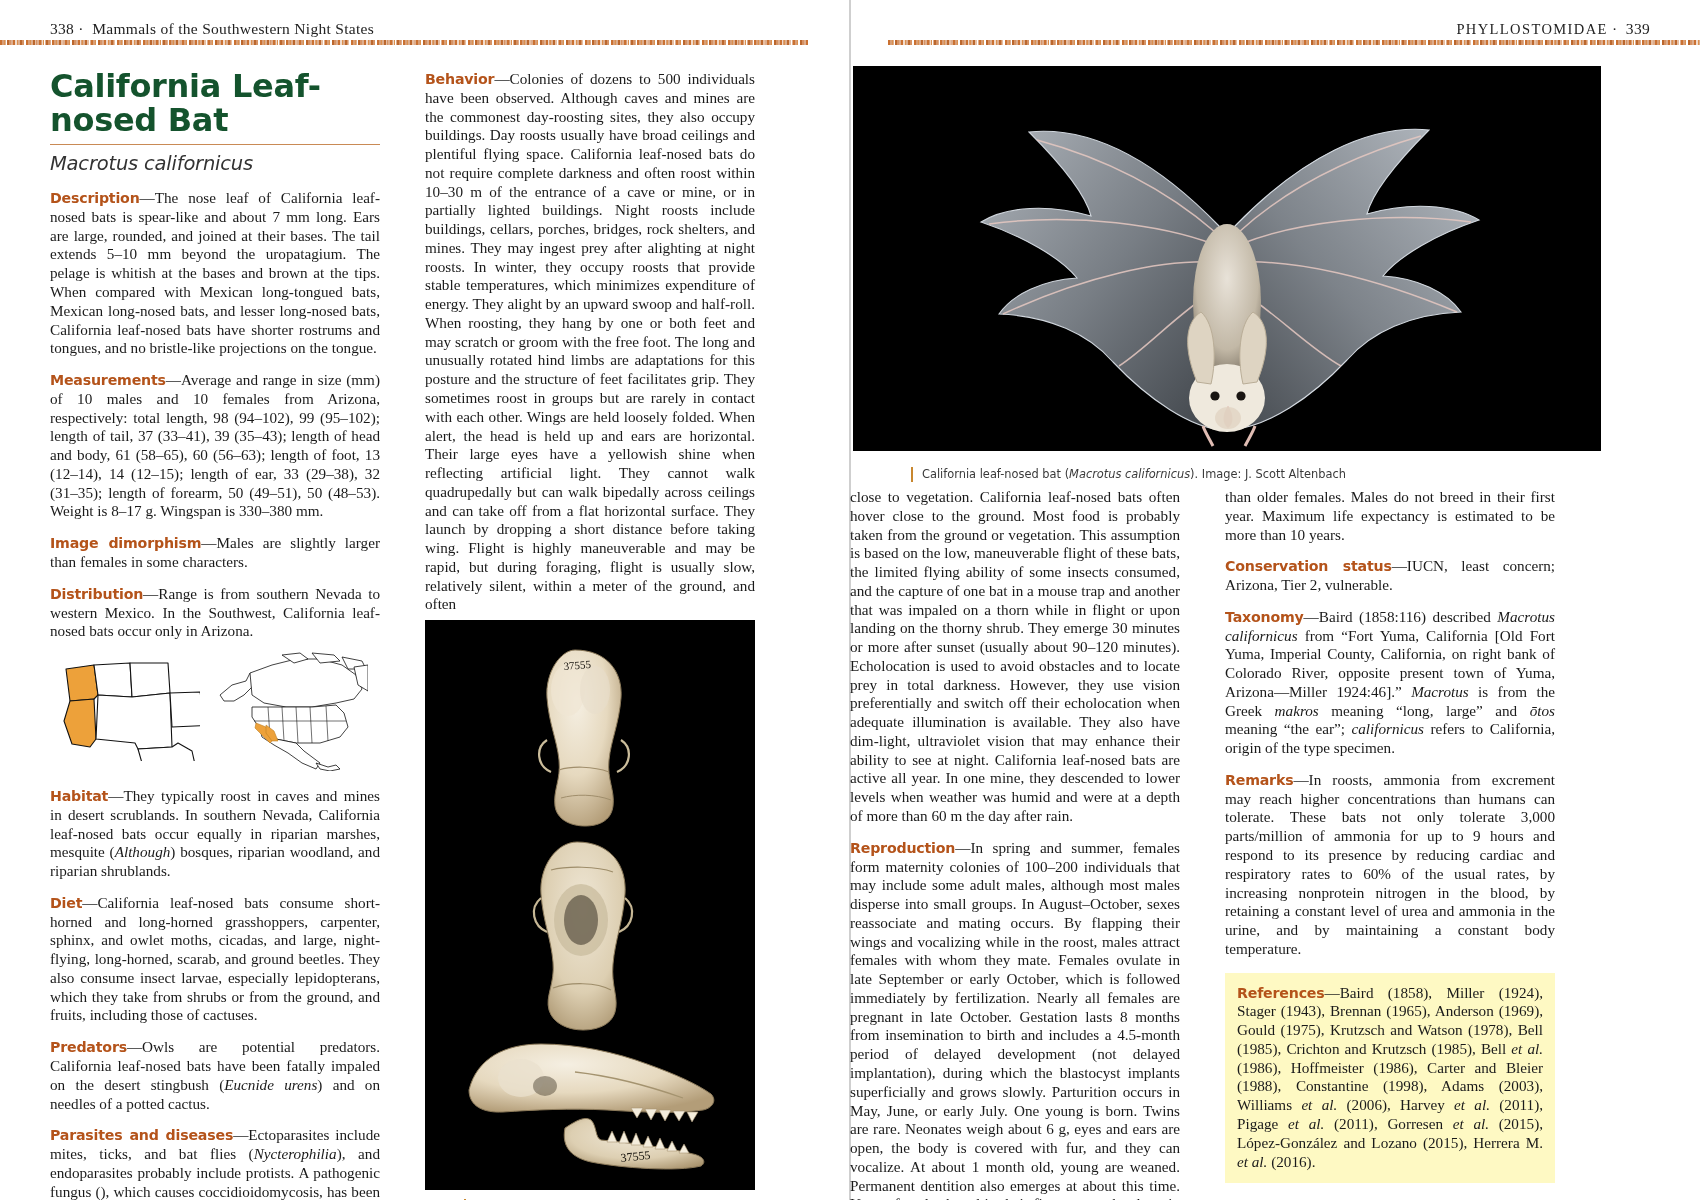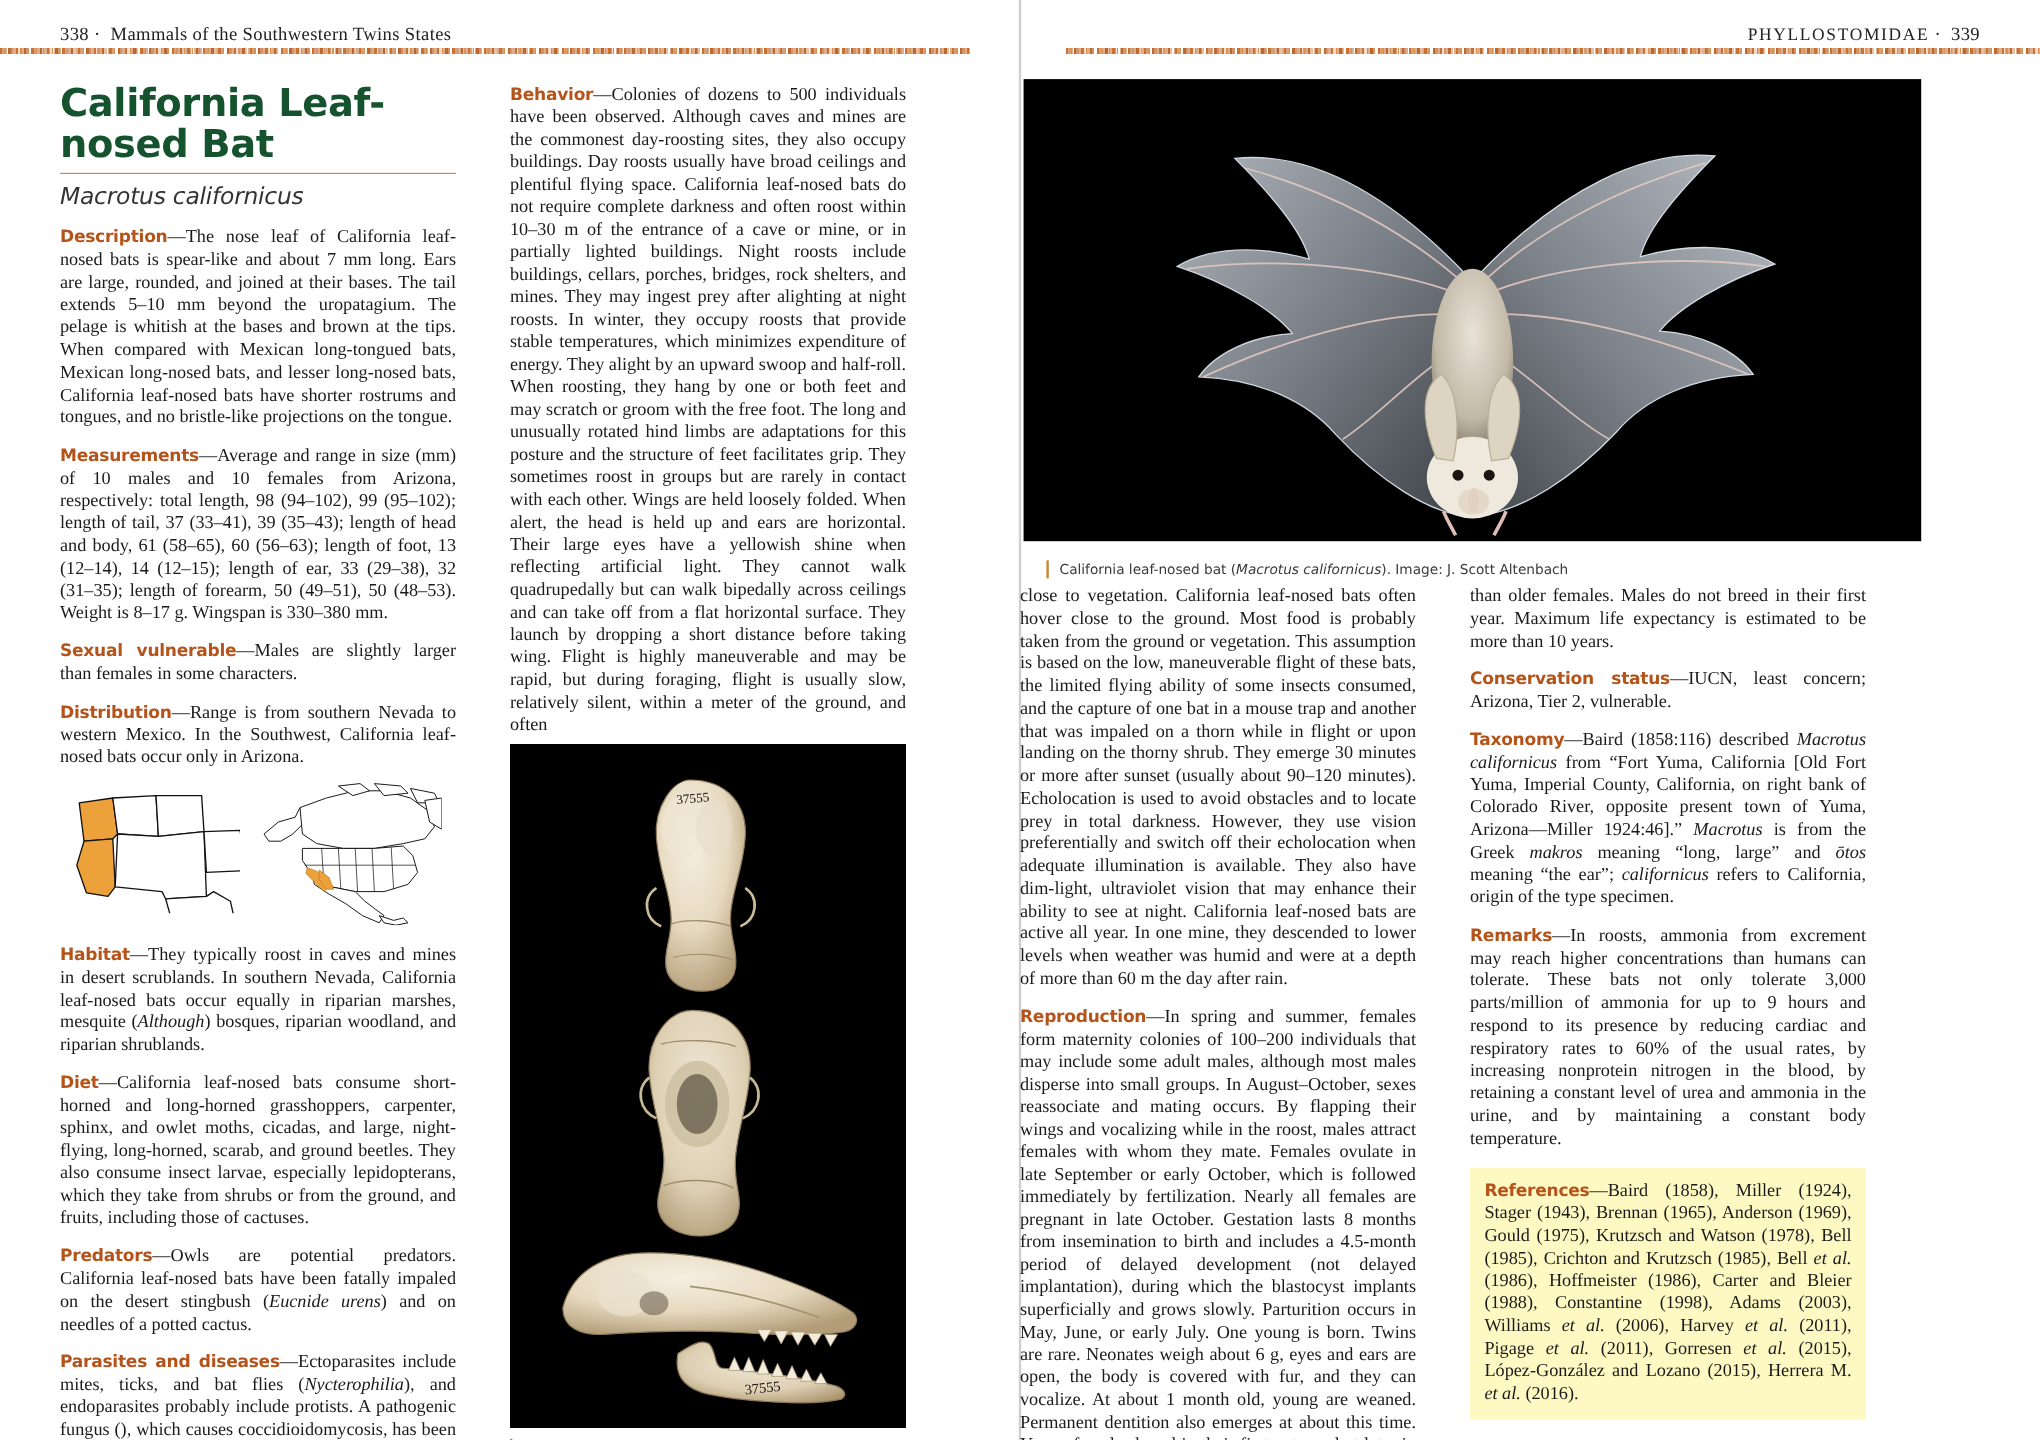--- a/index.html
+++ b/index.html
@@ -85,20 +85,21 @@
   .map-sw{width:150px;height:110px;}
   .map-na{width:152px;height:120px;}
 
   
   .figbox{background:#000;overflow:hidden;position:relative;}
   .caption{
     font-family:"DejaVu Sans", sans-serif;
     font-size:11.4px;line-height:1.32;color:#3a3a3a;
     padding-left:9px;border-left:2px solid #c8872f;
     margin-top:9px;
+    margin-left:39px;
   }
   .caption i{font-style:italic;}
 
   
   .refsbox{
     background:#fef9c3;padding:11px 12px 12px 12px;margin-top:14px;
   }
   .refsbox p{margin:0;font-size:15.2px;line-height:1.235;text-align:justify;}
   .tagtext{
     position:absolute;color:#111;font-family:"Liberation Serif",serif;
@@ -108,35 +109,35 @@
 </head>
 <body>
 
 <div class="spread">
 
   <div class="page page-left">
 
     <div class="runhead runhead-left">
       <span>338</span>
       <span>·</span>&nbsp;
-      <span>Mammals of the Southwestern Twins States</span>
+      <span>Mammals of the Southwestern Night States</span>
     </div>
     <div class="rule-orn rule-left"></div>
 
     <div class="cols" style="left:50px;top:70px;width:760px;">
 
       <div class="col" style="width:330px;margin-right:45px;">
         <h1 class="species">California Leaf-nosed Bat</h1>
         <div class="species-rule"></div>
         <div class="sciname">Macrotus californicus</div>
 
         <div id="l1-top">
             <p class="body"><span class="lead">Description</span><span>—The nose leaf of California leaf-nosed bats is spear-like and about 7 mm long. Ears are large, rounded, and joined at their bases. The tail extends 5–10 mm beyond the uropatagium. The pelage is whitish at the bases and brown at the tips. When compared with Mexican long-tongued bats, Mexican long-nosed bats, and lesser long-nosed bats, California leaf-nosed bats have shorter rostrums and tongues, and no bristle-like projections on the tongue.</span></p>
             <p class="body"><span class="lead">Measurements</span><span>—Average and range in size (mm) of 10 males and 10 females from Arizona, respectively: total length, 98 (94–102), 99 (95–102); length of tail, 37 (33–41), 39 (35–43); length of head and body, 61 (58–65), 60 (56–63); length of foot, 13 (12–14), 14 (12–15); length of ear, 33 (29–38), 32 (31–35); length of forearm, 50 (49–51), 50 (48–53). Weight is 8–17 g. Wingspan is 330–380 mm.</span></p>
-            <p class="body"><span class="lead">Sexual vulnerable</span><span>—Males are slightly larger than females in some characters.</span></p>
+            <p class="body"><span class="lead">Image dimorphism</span><span>—Males are slightly larger than females in some characters.</span></p>
             <p class="body"><span class="lead">Distribution</span><span>—Range is from southern Nevada to western Mexico. In the Southwest, California leaf-nosed bats occur only in Arizona.</span></p>
           </div>
 
         <div class="maps">
           <svg class="map-sw" viewBox="0 0 150 110">
             <g fill="#fff" stroke="#111" stroke-width="1.1" stroke-linejoin="round">
 
               <path d="M16 18 L44 14 L48 44 L44 48 L20 50 Z" fill="#eda13a"></path>
 
               <path d="M20 50 L44 48 L46 88 L40 96 L22 93 L14 70 Z" fill="#eda13a"></path>

